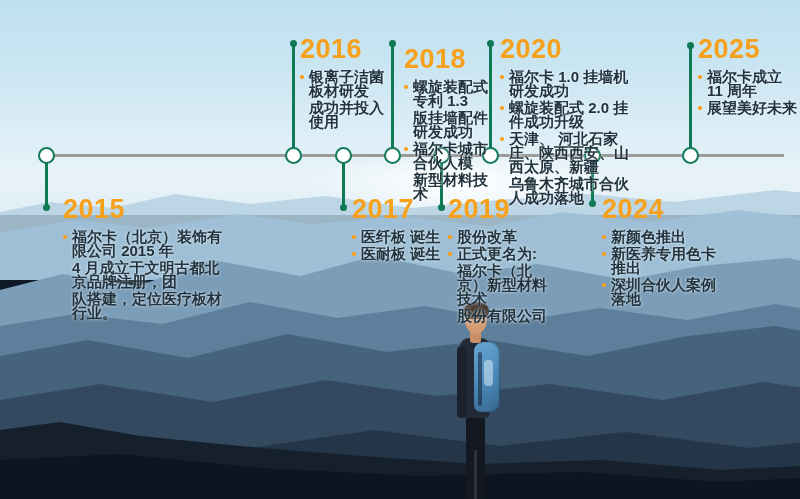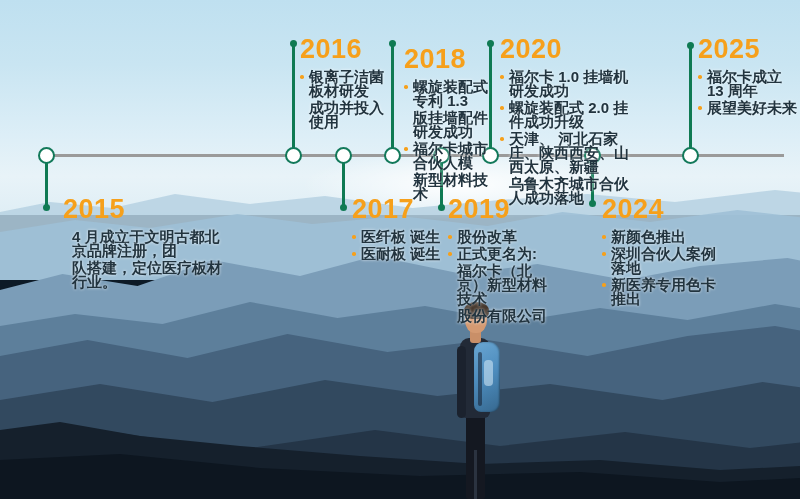--- a/index.html
+++ b/index.html
@@ -105,20 +105,21 @@
   <div class="axis"></div>
 
   <div id="milestones">
       <div class="node" style="left: 38px; top: 147px;"></div>
       <div class="stem down" style="left: 45px; height: 48px; top: 160px;">
         <div class="cap"></div>
       </div>
       <div class="block" style="left: 55px; top: 196px; width: 160px; margin-left: 8px;">
         <div class="year">2015</div>
         <ul class="bullets">
+          <li>福尔卡（北京）装饰有限公司 2015 年</li>
           <li class="nodot">4 月成立于文明古都北京品牌注册，团</li>
           <li class="nodot">队搭建，定位医疗板材行业。</li>
         </ul>
       </div>
       <div class="node" style="left: 285px; top: 147px;"></div>
       <div class="stem up" style="left: 292px; height: 105px; top: 43px;">
         <div class="cap"></div>
       </div>
       <div class="block" style="left: 300px; top: 36px; width: 96px;">
         <div class="year">2016</div>
@@ -178,30 +179,30 @@
         </ul>
       </div>
       <div class="node" style="left: 584px; top: 147px;"></div>
       <div class="stem down" style="left: 591px; height: 44px; top: 160px;">
         <div class="cap"></div>
       </div>
       <div class="block" style="left: 602px; top: 196px; width: 118px;">
         <div class="year">2024</div>
         <ul class="bullets">
           <li>新颜色推出</li>
+          <li>新医养专用色卡推出</li>
           <li>深圳合伙人案例落地</li>
-          <li>新医养专用色卡推出</li>
         </ul>
       </div>
       <div class="node" style="left: 682px; top: 147px;"></div>
       <div class="stem up" style="left: 689px; height: 103px; top: 45px;">
         <div class="cap"></div>
       </div>
       <div class="block" style="left: 698px; top: 36px; width: 100px;">
         <div class="year">2025</div>
         <ul class="bullets">
-          <li>福尔卡成立 13 周年</li>
+          <li>福尔卡成立 11 周年</li>
           <li>展望美好未来</li>
         </ul>
       </div>
     </div>
 
 </div>
 
 </body></html>

